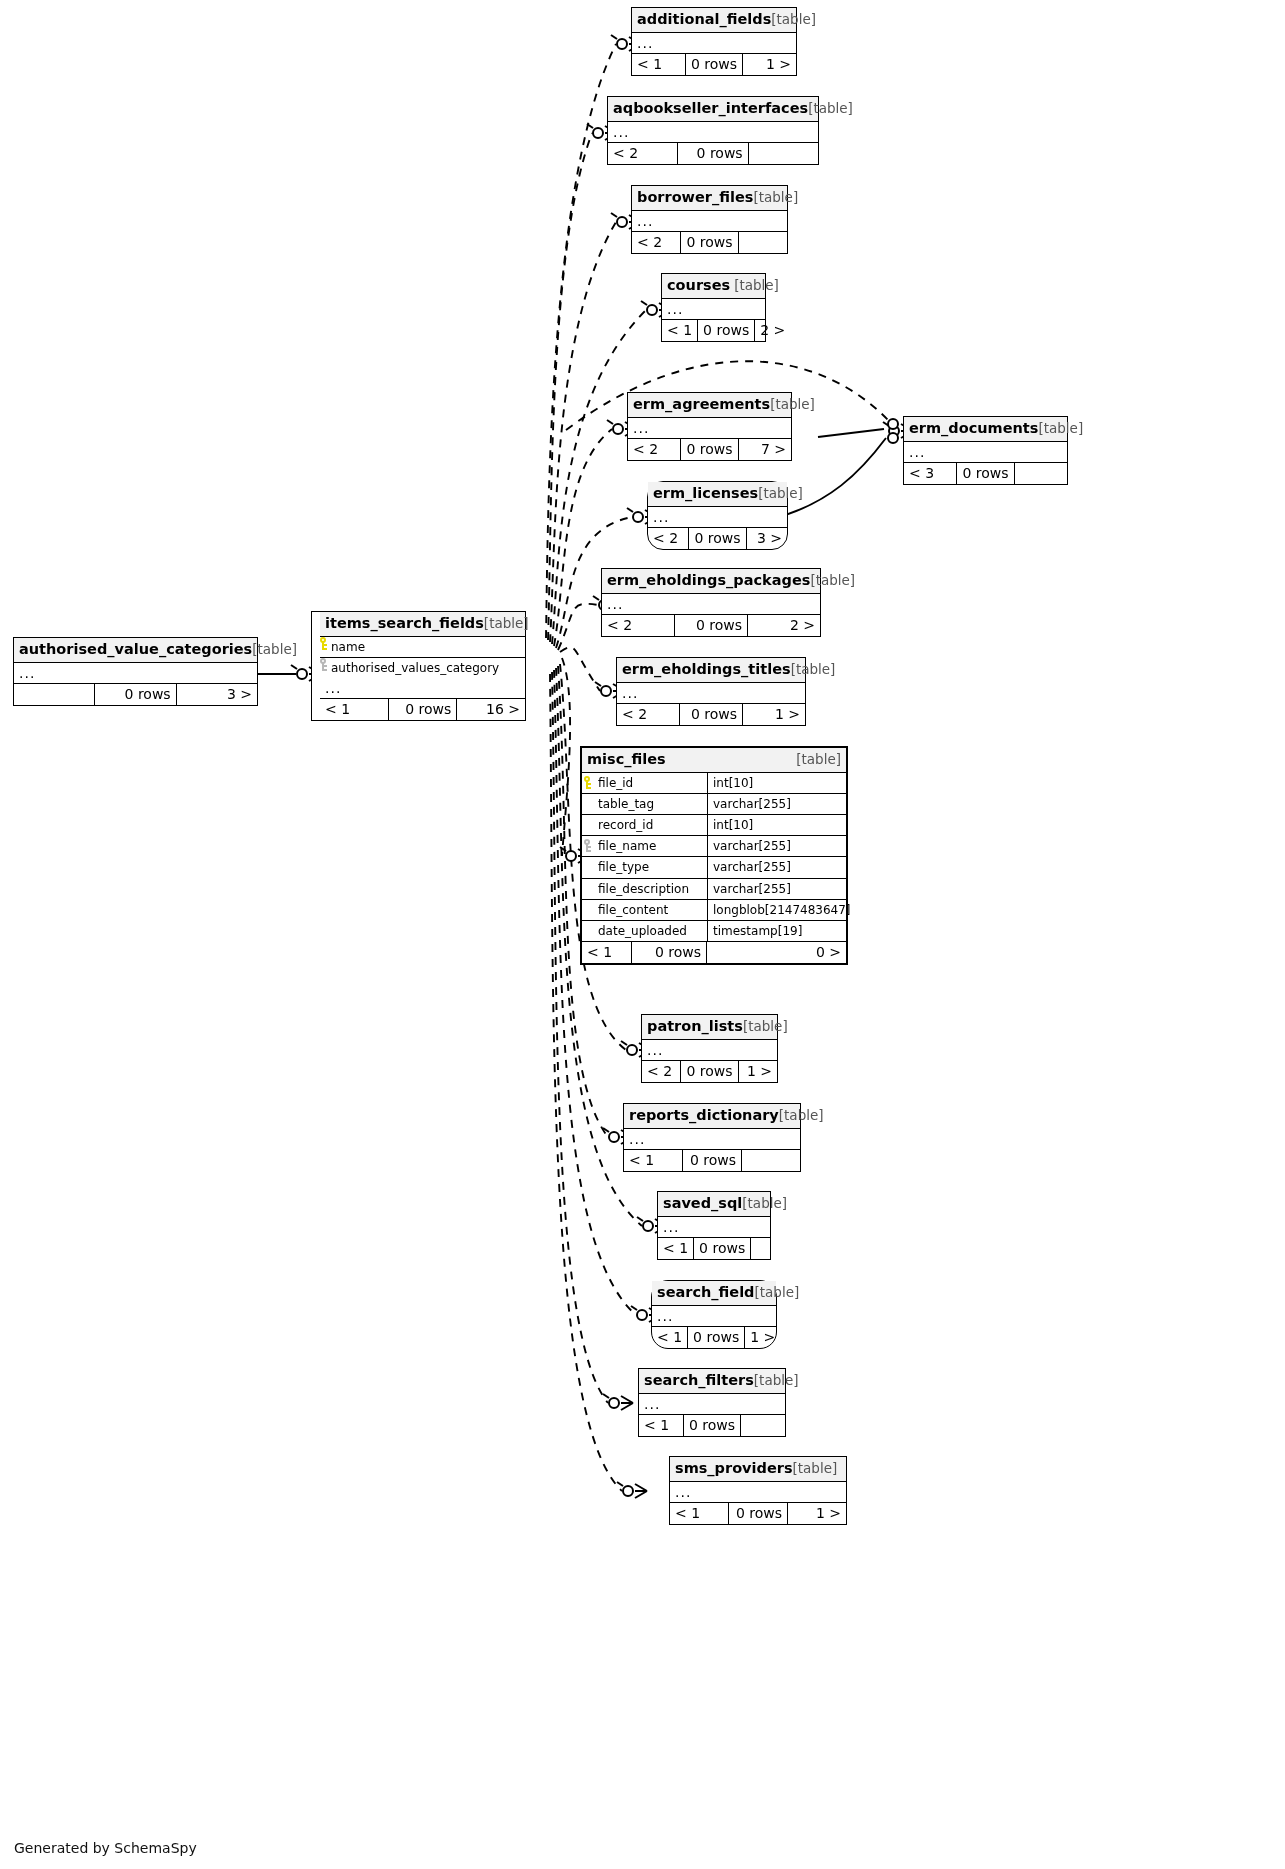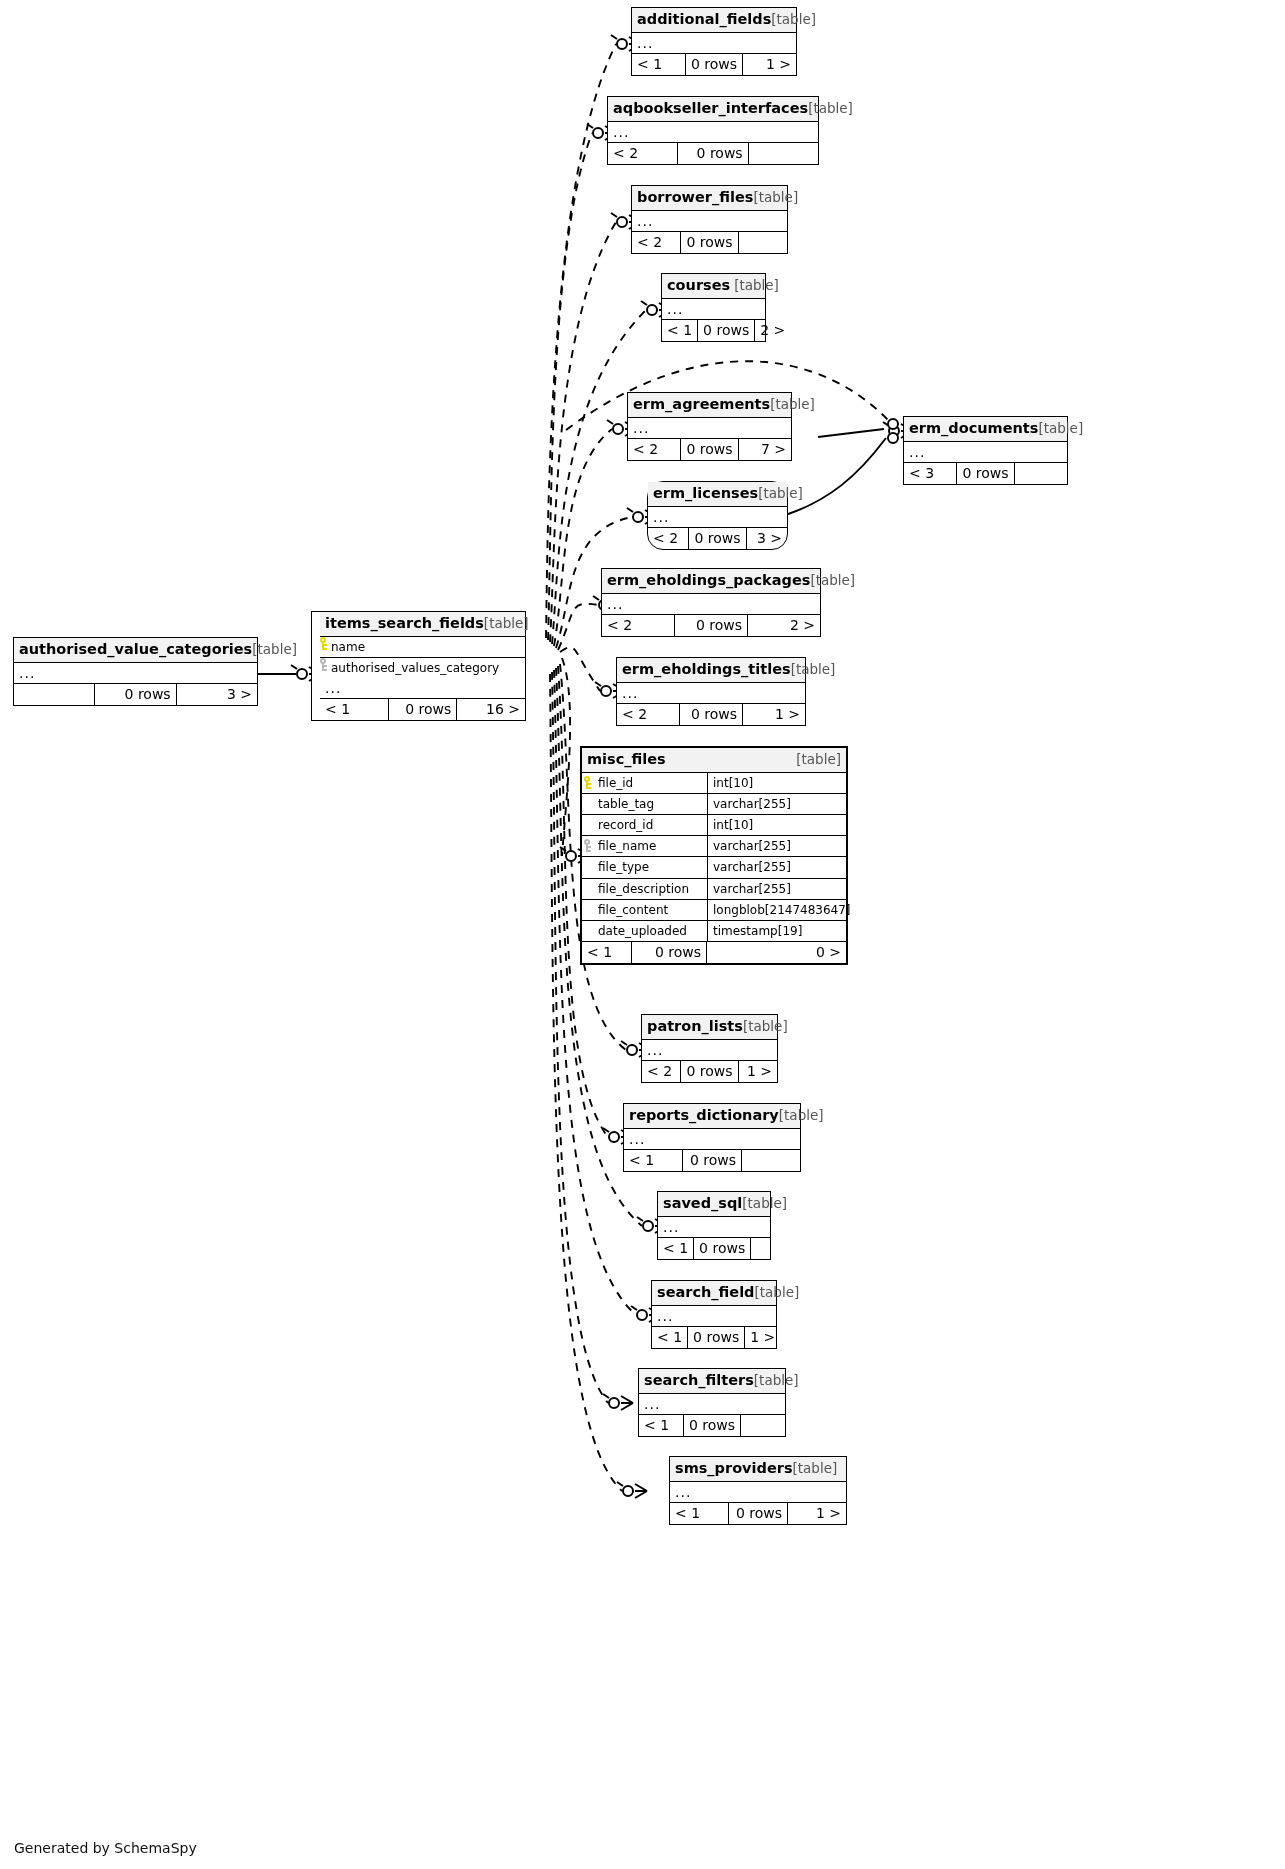--- a/index.html
+++ b/index.html
@@ -380,21 +380,21 @@
         <span class="ttag">[table]</span>
     </div>
     <div class="ellipsis">...</div>
     <div class="foot">
       <div class="f1">&lt; 1</div>
       <div class="f2">0 rows</div>
       <div class="f3"></div>
     </div>
   </div>
 
-  <div class="tbl" style="left:651px;top:1280px;width:126px;">
+  <div class="tbl" style="left:651px;top:1280px;width:126px;border-radius:17px;">
     <div class="hdr">
       <span class="tname">search_field</span>
         <span class="ttag">[table]</span>
     </div>
     <div class="ellipsis">...</div>
     <div class="foot">
       <div class="f1">&lt; 1</div>
       <div class="f2">0 rows</div>
       <div class="f3">1 &gt;</div>
     </div>

